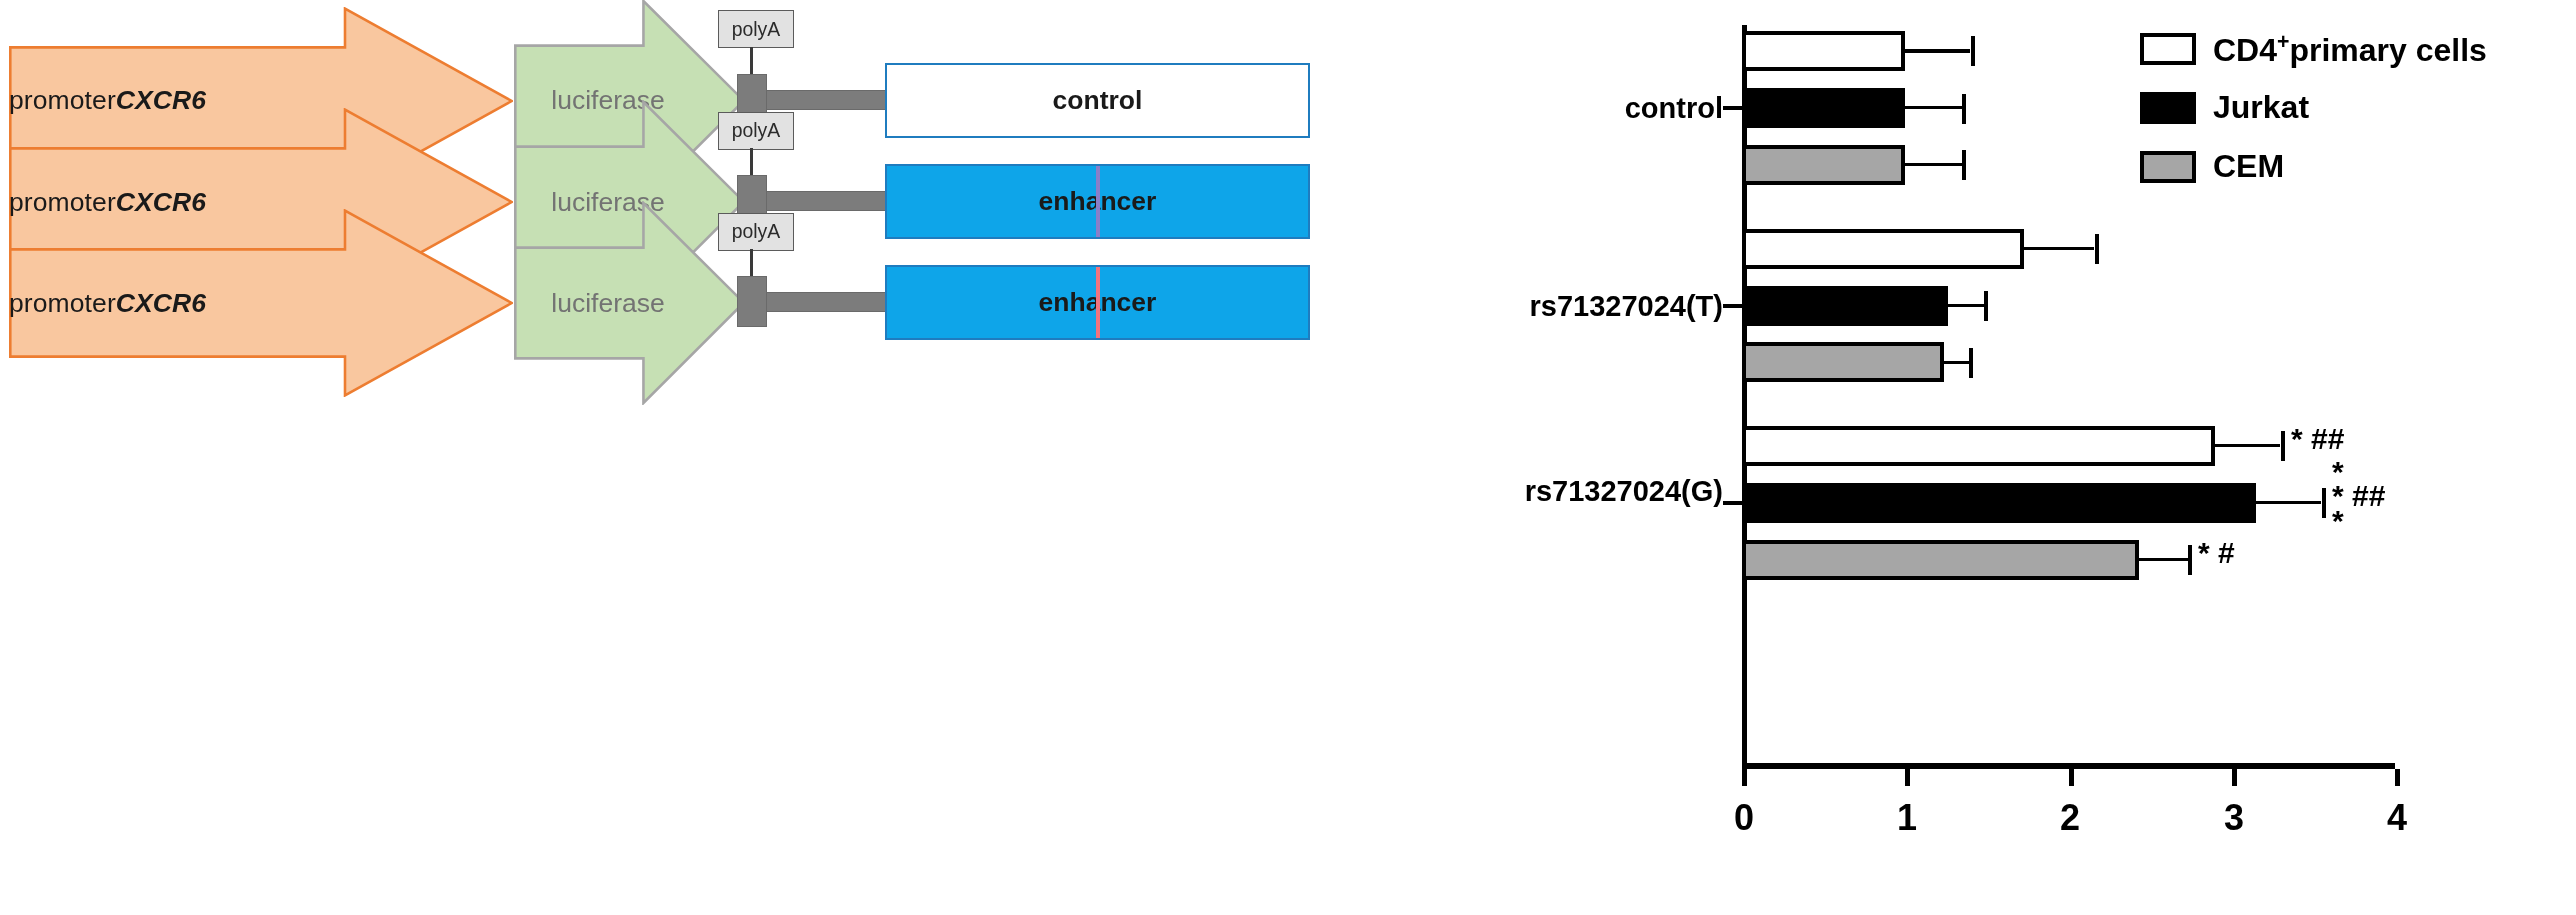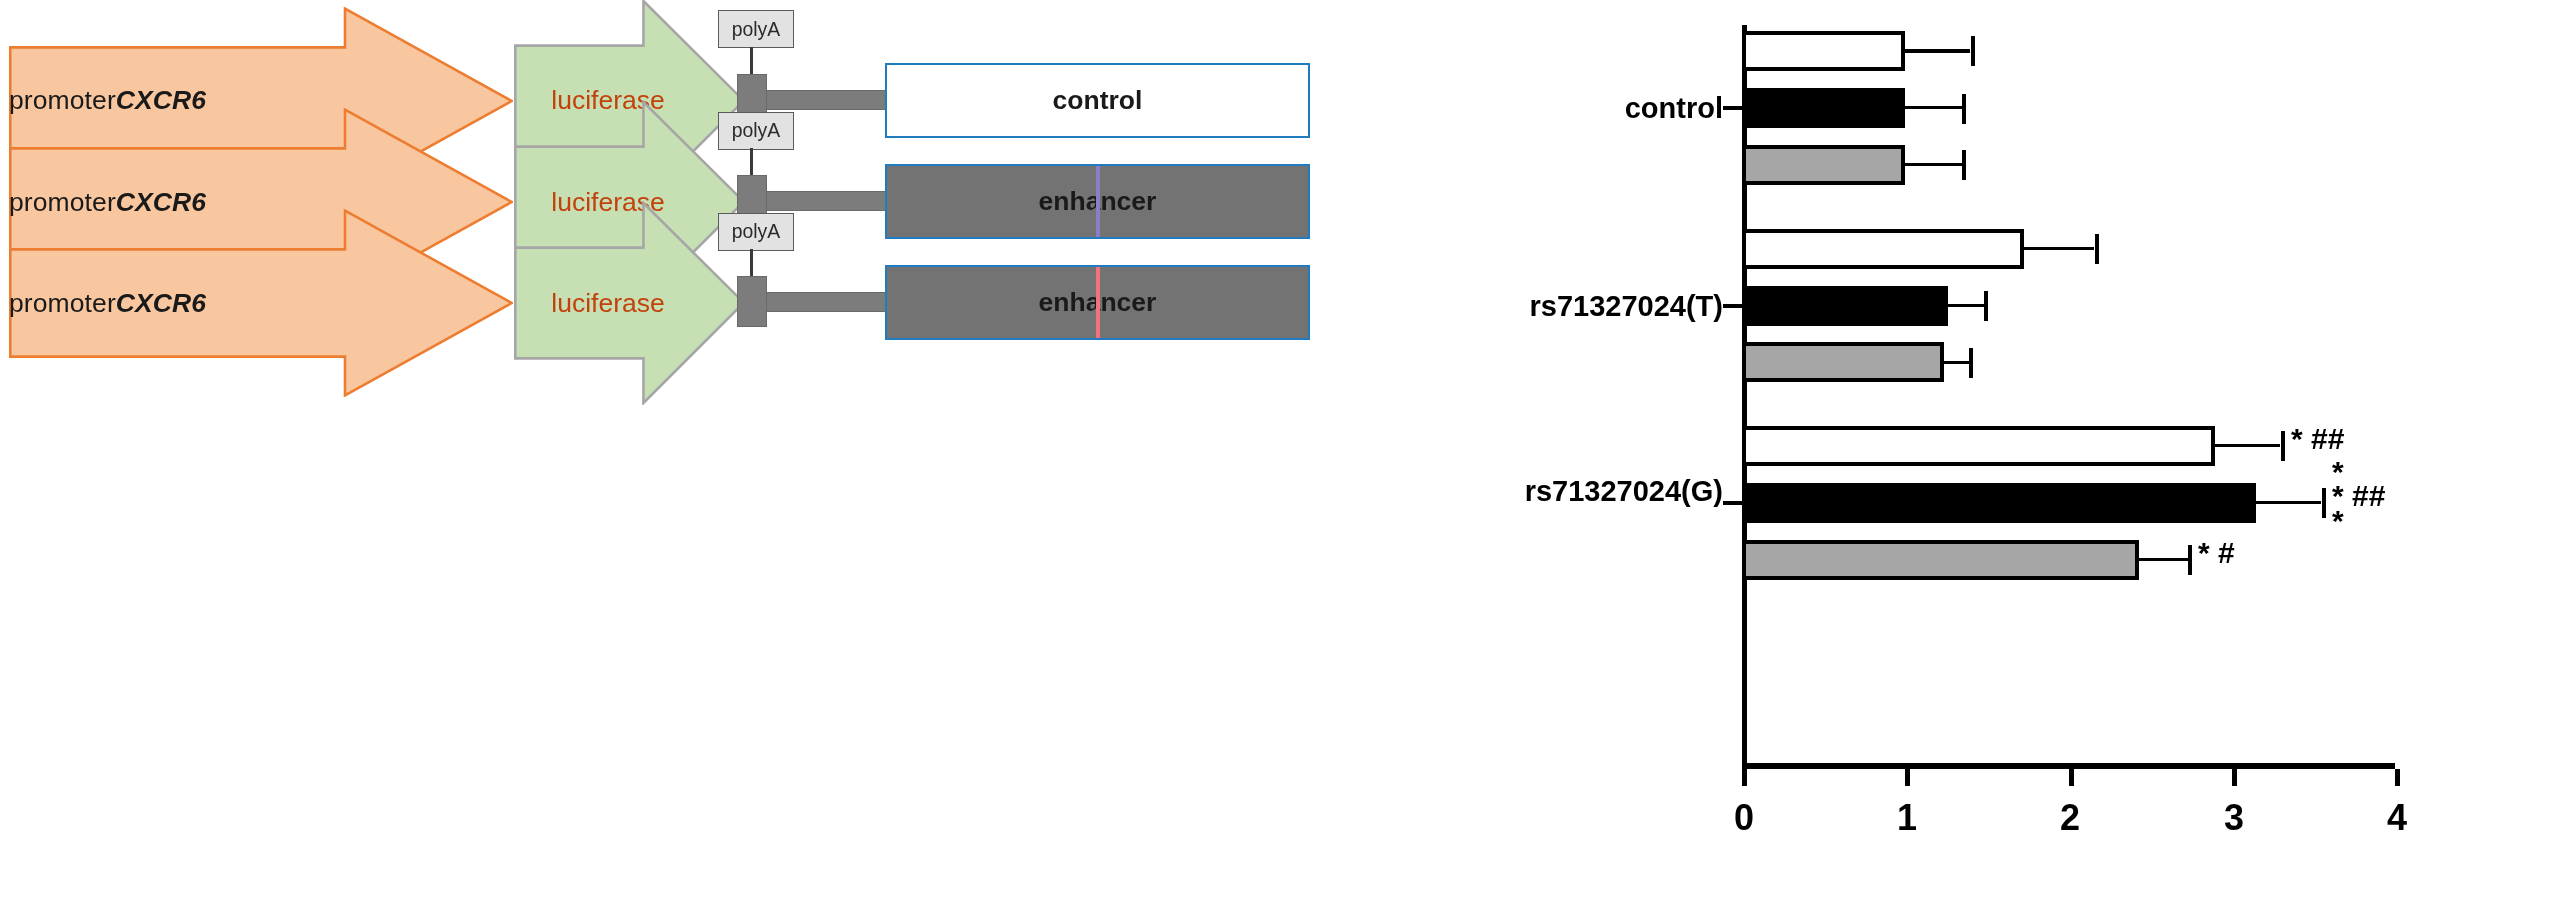--- a/index.html
+++ b/index.html
@@ -21,41 +21,41 @@
   .promoter .lbl{position:absolute;left:0;top:0;width:414px;height:188px;
       display:flex;align-items:center;
       font-size:26.5px;color:#1a1a1a;font-weight:400;letter-spacing:0.1px;}
   .promoter .lbl i{font-style:italic;font-weight:700;}
   .promoter .lbl b{font-weight:400;}
 
   
   .luc{position:absolute;left:514px;top:-7.8px;width:233px;height:204px;}
   .luc .lbl{position:absolute;left:6.5px;top:0;width:175px;height:204px;
       display:flex;align-items:center;justify-content:center;
-      font-size:26.5px;color:#c2410c;}
+      font-size:26.5px;color:#737373;}
 
   
   .conn-bar{position:absolute;left:758px;top:83px;width:127px;height:18px;
       background:#7c7c7c;border-top:1.3px solid #6a6a6a;border-bottom:1.3px solid #6a6a6a;}
   .conn-block{position:absolute;left:737px;top:67px;width:28.4px;height:49px;
       background:#7c7c7c;border:1.3px solid #6a6a6a;}
   .conn-stem{position:absolute;left:750px;top:40px;width:2.6px;height:30px;background:#3a3a3a;}
 
   
   .polya{position:absolute;left:718px;top:3.9px;width:76px;height:38px;
       background:#e2e2e2;border:1.9px solid #5b5b5b;
       display:flex;align-items:center;justify-content:center;
       font-size:19.4px;color:#2b2b2b;box-sizing:border-box;}
 
   
   .outbox{position:absolute;left:885px;top:56px;width:425px;height:75px;
       border:2.6px solid #1f7cbf;box-sizing:border-box;
       display:flex;align-items:center;justify-content:center;
       font-size:26.5px;color:#1a1a1a;font-weight:700;background:#ffffff;}
-  .outbox.enh{background:#737373;border-width:2.6px;}
+  .outbox.enh{background:#0ea5e9;border-width:2.6px;}
   .snpline{position:absolute;top:0;bottom:0;width:3.9px;left:50%;margin-left:-1.9px;}
 
   
   .chart{position:absolute;left:1487px;top:0;width:1089px;height:916px;}
   .plot{position:absolute;left:255px;top:24.6px;width:653px;height:744px;}
   .yaxis{position:absolute;left:0;top:0;width:4.5px;height:744px;background:#000;}
   .xaxis{position:absolute;left:0;bottom:0;width:653px;height:5.2px;background:#000;}
   .xtick{position:absolute;bottom:-17px;width:4.5px;height:17px;background:#000;}
   .xticklabel{position:absolute;bottom:-70px;font-size:36px;font-weight:700;
       color:#000;transform:translateX(-50%);}
@@ -211,16 +211,30 @@
         <div class="errcap" style="left: 580px; top: 463px;"></div>
         <div class="sig" style="left: 590px; top: 435px;">*
 * ##
 *</div>
         <div class="bar" style="left: 0px; top: 515px; width: 397px; height: 40px; background: rgb(166, 166, 166);"></div>
         <div class="errline" style="left: 397px; top: 533px; width: 49px;"></div>
         <div class="errcap" style="left: 446px; top: 520px;"></div>
         <div class="sig" style="left: 456px; top: 516px;">* #</div>
       </div>
 
+    <div class="legend" id="legend">
+        <div class="legend-row">
+          <div class="swatch" style="background: rgb(255, 255, 255);"></div>
+          <div class="legend-text">CD4<sup>+</sup>primary cells</div>
+        </div>
+        <div class="legend-row">
+          <div class="swatch" style="background: rgb(0, 0, 0);"></div>
+          <div class="legend-text">Jurkat</div>
+        </div>
+        <div class="legend-row">
+          <div class="swatch" style="background: rgb(166, 166, 166);"></div>
+          <div class="legend-text">CEM</div>
+        </div>
+      </div>
   </div>
 
 </div>
 
 
 </body></html>

